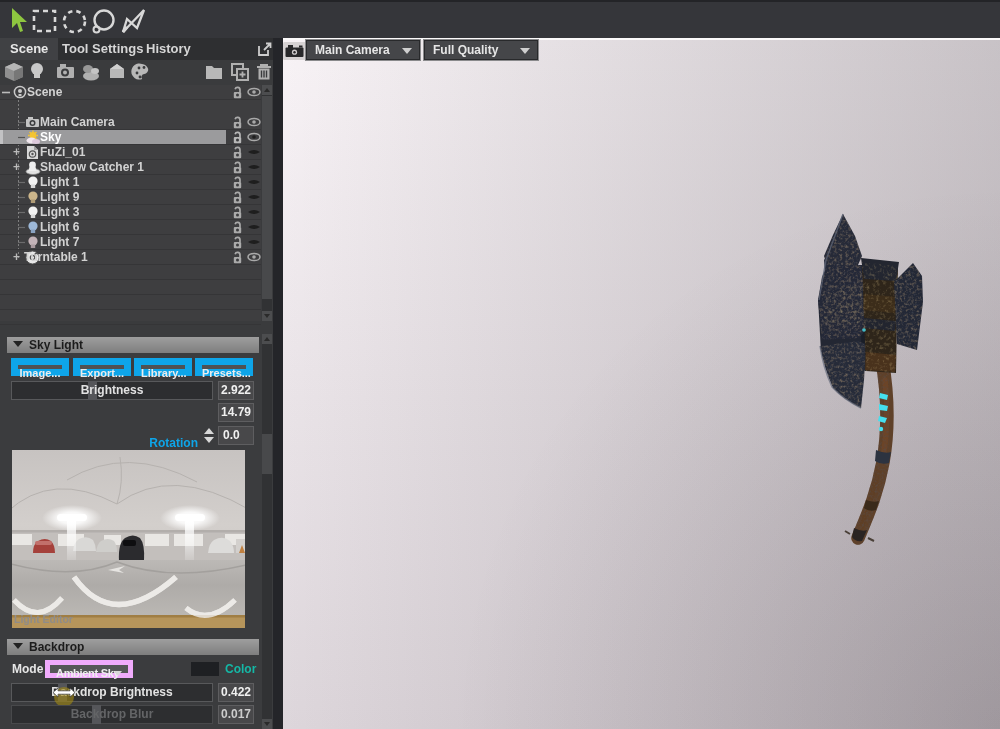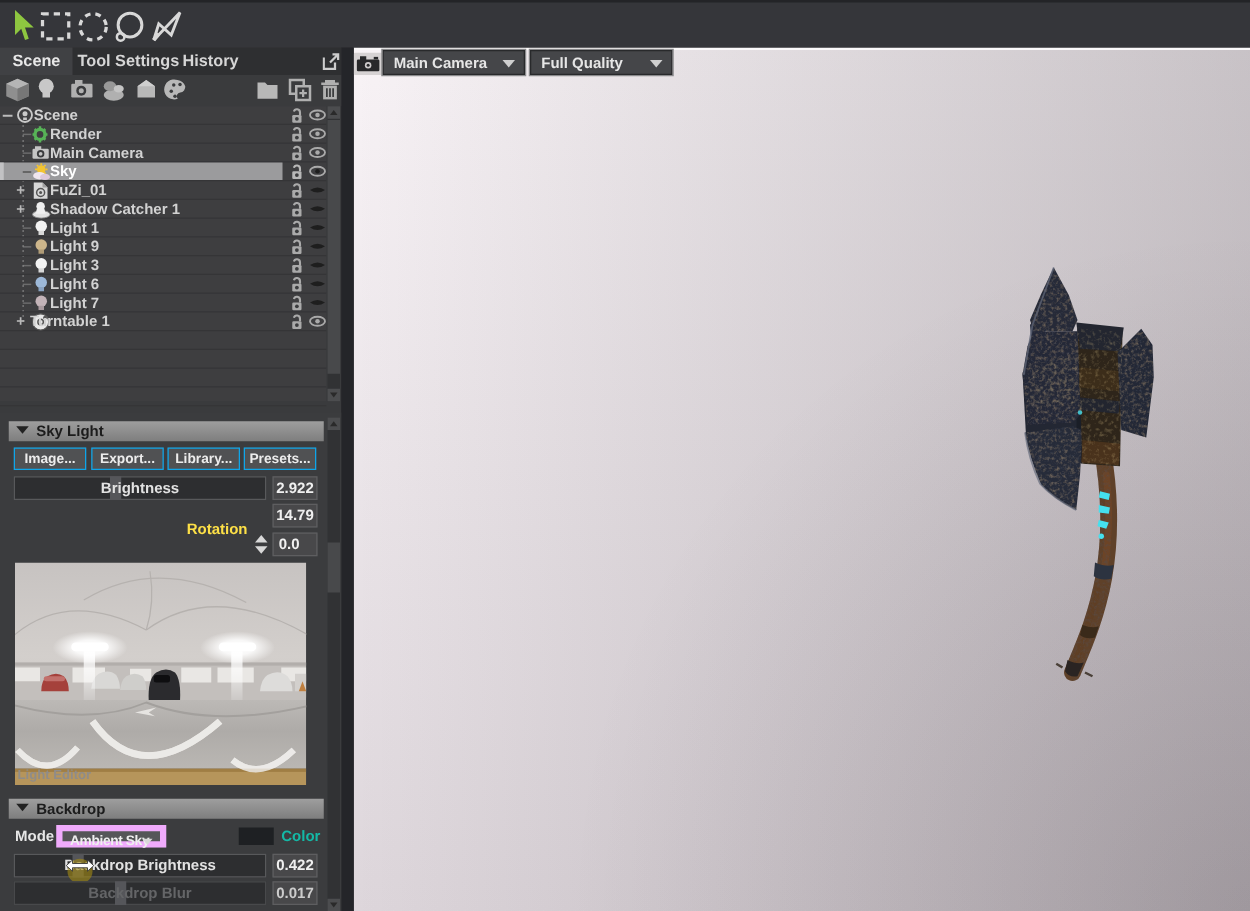--- a/index.html
+++ b/index.html
@@ -55,21 +55,21 @@
   .sthumb { position:absolute; left:0px; width:10px; background:#48494b; }
 
   
   #bpanel { left:0; top:330px; width:273px; height:399px; background:#3b3c3e; }
   .shead { position:absolute; left:7px; width:252px; height:16px;
     background:linear-gradient(#9e9e9e,#7e7e7e); color:#1c1c1c; font-size:12px; font-weight:700;
     line-height:16px; padding-left:6px; }
   .shead:before { content:""; display:inline-block; width:0; height:0; margin-right:6px;
     border-left:5px solid transparent; border-right:5px solid transparent; border-top:6px solid #222;
     vertical-align:2px; }
-  .btn { position:absolute; height:18px; background:#505153; border:1px solid #0ea5e9;
+  .btn { position:absolute; height:18px; background:#505153; border:7px solid #0ea5e9;
     color:#ececec; font-size:11px; font-weight:700; text-align:center; line-height:16px; }
   .track { position:absolute; left:11px; width:202px; height:19px; background:#2d2e30;
     border:1px solid #58595b; color:#e2e2e2; font-size:12px; font-weight:700;
     text-align:center; line-height:17px; }
   .handle { position:absolute; top:-1px; width:9px; height:19px; background:#55565a; }
   .lbl { position:relative; }
   .val { position:absolute; left:218px; width:36px; height:19px; color:#f0f0f0;
     font-size:12px; font-weight:700; text-align:center; line-height:17px;
     background:#48484a; border:1px solid #5e5e60; }
   .vlight { }
@@ -163,41 +163,20 @@
       <svg class="lockico" width="11" height="13">
           <path d="M8 6 V3.9 a2.5 2.5 0 0 0 -4.9 -0.7" fill="none" stroke="#aaaaaa" stroke-width="1.7"></path>
           <rect x="1.8" y="6" width="7.4" height="6.2" rx="1" fill="#aaaaaa"></rect>
           <circle cx="5.5" cy="9" r="1.5" fill="#3b3c3e"></circle>
         </svg>
       <svg class="eyeico" width="14" height="12">
           <ellipse cx="7" cy="6" rx="6" ry="3.6" fill="none" stroke="#a9a9a9" stroke-width="1.5"></ellipse>
           <circle cx="7" cy="6" r="1.8" fill="#a9a9a9"></circle>
         </svg>
     </div>
-    <div class="trow" style="top:15px">
-      <svg width="10" height="15" style="position:absolute;left:18px">
-          <path d="M0 7.5 h7" stroke="#8a8a8a" stroke-width="1.2" opacity="0.6"></path>
-        </svg>
-      <svg width="14" height="15" style="position:absolute;left:25px">
-          <circle cx="7" cy="7.5" r="4" fill="none" stroke="#57b357" stroke-width="2.6"></circle>
-          <g stroke="#57b357" stroke-width="2">
-            <path d="M7 1 v3 M7 11 v3 M1 7.5 h3 M10 7.5 h3 M2.7 3.2 l2.1 2.1 M9.2 9.7 l2.1 2.1 M11.3 3.2 l-2.1 2.1 M4.8 9.7 l-2.1 2.1"></path>
-          </g>
-        </svg>
-      <span class="txt" style="left:40px">Render</span>
-      <svg class="lockico" width="11" height="13">
-          <path d="M8 6 V3.9 a2.5 2.5 0 0 0 -4.9 -0.7" fill="none" stroke="#aaaaaa" stroke-width="1.7"></path>
-          <rect x="1.8" y="6" width="7.4" height="6.2" rx="1" fill="#aaaaaa"></rect>
-          <circle cx="5.5" cy="9" r="1.5" fill="#3b3c3e"></circle>
-        </svg>
-      <svg class="eyeico" width="14" height="12">
-          <ellipse cx="7" cy="6" rx="6" ry="3.6" fill="none" stroke="#a9a9a9" stroke-width="1.5"></ellipse>
-          <circle cx="7" cy="6" r="1.8" fill="#a9a9a9"></circle>
-        </svg>
-    </div>
     <div class="trow" style="top:30px">
       <svg width="10" height="15" style="position:absolute;left:18px">
           <path d="M0 7.5 h7" stroke="#8a8a8a" stroke-width="1.2" opacity="0.6"></path>
         </svg>
       <svg width="16" height="15" style="position:absolute;left:25px">
           <rect x="1" y="4" width="13" height="8" rx="1" fill="#c4c4c4"></rect>
           <rect x="3" y="2" width="5" height="3" fill="#c4c4c4"></rect>
           <circle cx="7.5" cy="8" r="3" fill="#3b3c3e"></circle>
           <circle cx="7.5" cy="8" r="1.5" fill="#c4c4c4"></circle>
         </svg>
@@ -398,21 +377,21 @@
     <div class="btn" style="left:11px;top:28px;width:58px">Image...</div>
     <div class="btn" style="left:73px;top:28px;width:58px">Export...</div>
     <div class="btn" style="left:134px;top:28px;width:58px">Library...</div>
     <div class="btn" style="left:195px;top:28px;width:58px">Presets...</div>
 
     <div class="track" style="top:51px"><div class="handle" style="left:76px"></div><span class="lbl">Brightness</span></div>
     <div class="val vlight" style="top:51px">2.922</div>
 
     <div class="val vlight" style="top:73px">14.79</div>
 
-    <div style="position:absolute;left:120px;top:84px;width:78px;height:19px;color:#fde047;font-size:12px;font-weight:700;text-align:right;line-height:19px">Rotation</div>
+    <div style="position:absolute;left:120px;top:104px;width:78px;height:19px;color:#0ea5e9;font-size:12px;font-weight:700;text-align:right;line-height:19px">Rotation</div>
     <svg width="12" height="16" style="position:absolute;left:203px;top:98px">
         <path d="M6 0 L11 6 L1 6 Z" fill="#d8d8d8"></path>
         <path d="M6 15 L11 9 L1 9 Z" fill="#d8d8d8"></path>
       </svg>
     <div class="val vdark" style="top:96px">0.0</div>
 
     <svg width="233" height="178" viewBox="0 0 233 178" style="position:absolute;left:12px;top:120px">
       <defs>
         <linearGradient id="ceil" x1="0" y1="0" x2="0" y2="1">
           <stop offset="0" stop-color="#c7c3c1"></stop>

